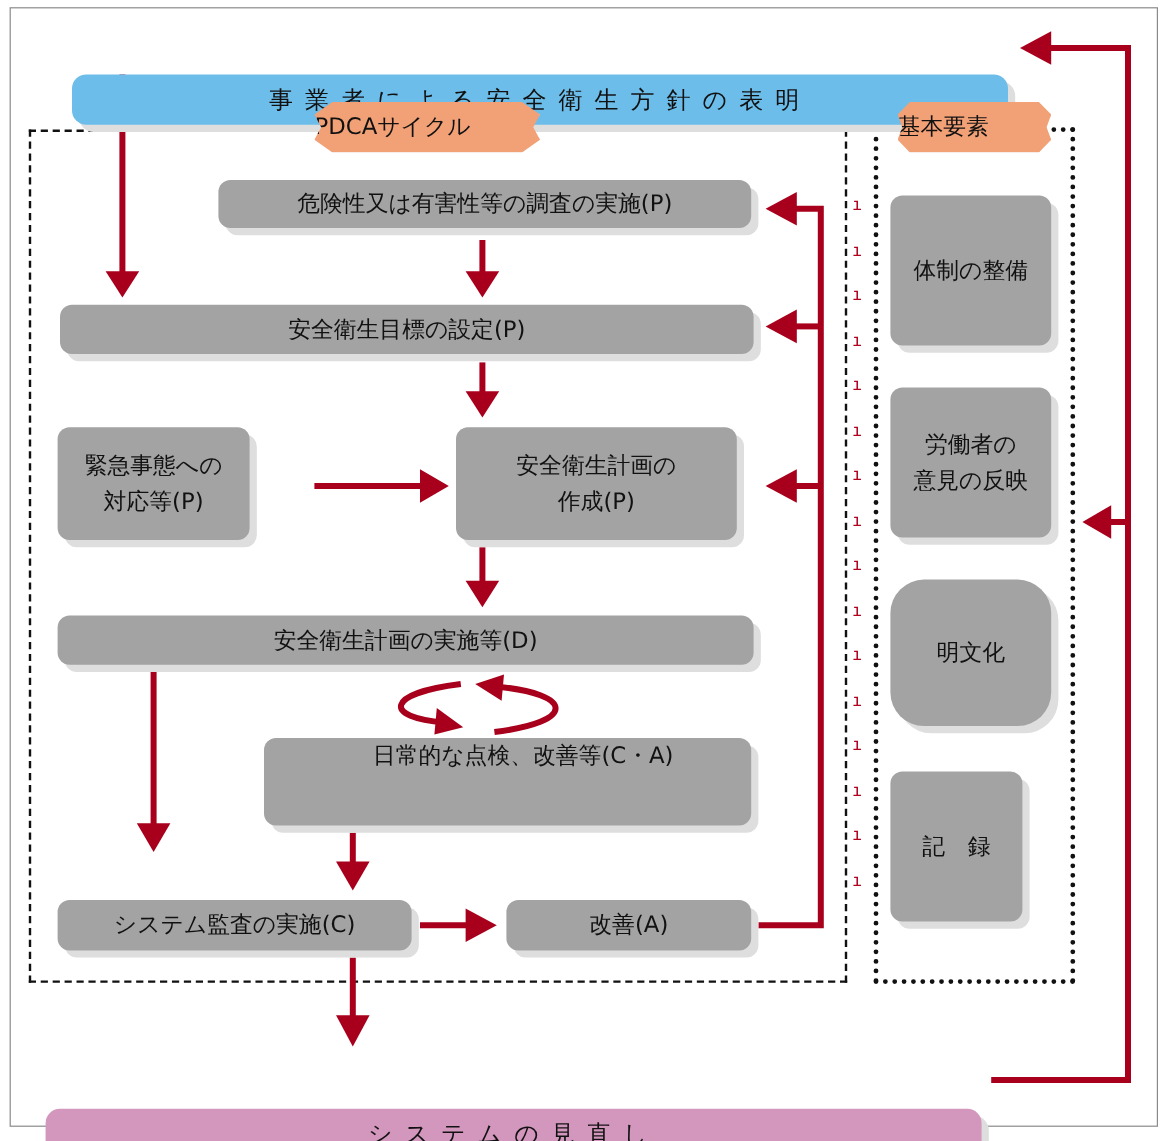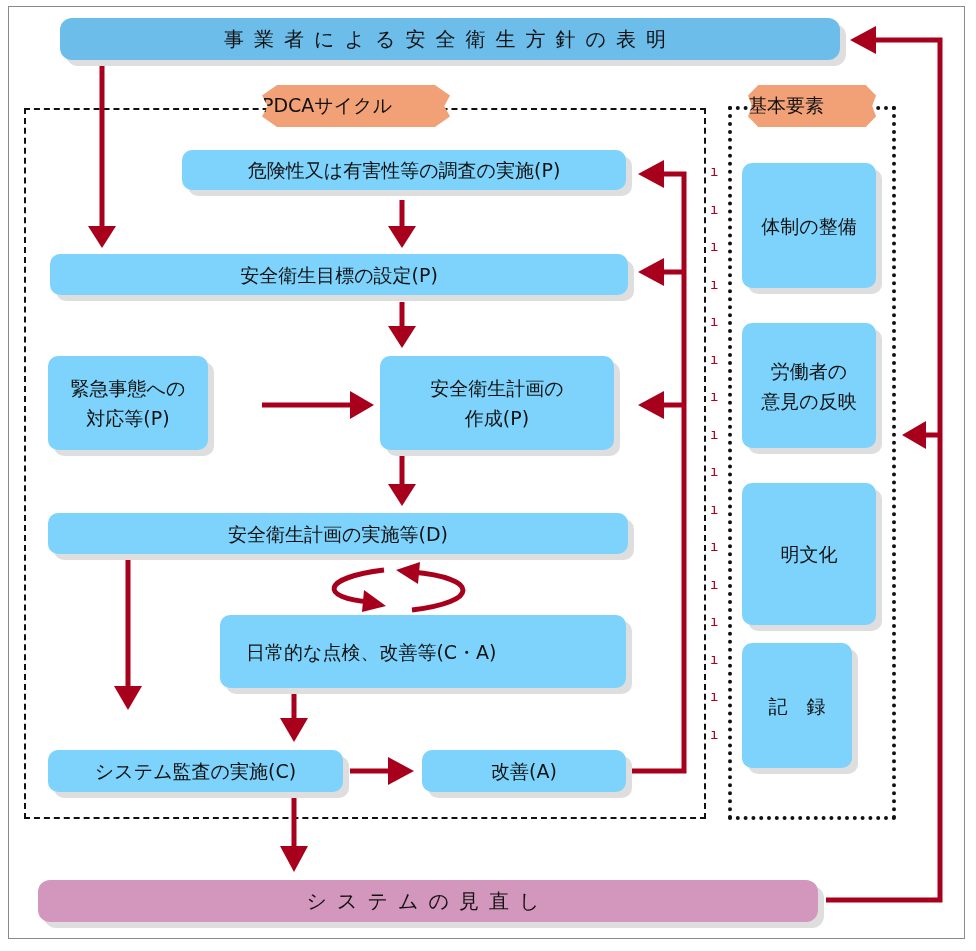--- a/index.html
+++ b/index.html
@@ -1,26 +1,26 @@
 <!DOCTYPE html>
 <html><head>
 <meta charset="utf-8">
 <style>
   html, body { margin:0; padding:0; background:#ffffff; }
   body { width:976px; height:951px; position:relative; overflow:hidden;
          font-family:"DejaVu Sans", "Liberation Sans", sans-serif; color:#111; }
   .frame { position:absolute; left:8px; top:6px; width:957px; height:933px;
            border:1px solid #8a8a8a; box-sizing:border-box; }
-  .box { position:absolute; background:#7dd3fc; border-radius:10px;
+  .box { position:absolute; background:#a3a3a3; border-radius:10px;
          box-shadow:6px 6px 0 #dedede; display:flex; align-items:center;
          justify-content:center; text-align:right; font-size:19px; line-height:30px;
          box-sizing:border-box; }
   .bar { position:absolute; border-radius:12px; box-shadow:6px 6px 0 #dedede;
          display:flex; align-items:center; justify-content:center; font-size:20px;
-         letter-spacing:10px; }
+         letter-spacing:10px;margin-top:44px; }
   .bar.top { background:#6cbde9; }
   .bar.bottom { background:#d396bd; }
   .tag { position:absolute; background:#f2a177; display:flex; align-items:center;
          justify-content:flex-start; font-size:19px; box-shadow:4px 4px 0 #dedede;
          clip-path: polygon(8% 0,92% 0,100% 25%,97% 50%,100% 75%,92% 100%,8% 100%,0 75%,3% 50%,0 25%);
          border-radius:4px; }
   .dashed { position:absolute; border:2px dashed #111; box-sizing:border-box; }
   .dotted { position:absolute; border:4px dotted #111; box-sizing:border-box; }
   .mark { position:absolute; color:#b0001e; font-family:"DejaVu Sans Mono", monospace;
           font-size:14px; line-height:14px; }
@@ -127,35 +127,35 @@
   <span>緊急事態への</span>
   <span>対応等(P)</span>
 </div>
 <div class="box" style="left:380px; top:356px; width:234px; height:94px; flex-direction:column;">
   <span>安全衛生計画の</span>
   <span>作成(P)</span>
 </div>
 <div class="box" style="left:48px; top:513px; width:580px; height:41px;">
   <span>安全衛生計画の実施等(D)</span>
 </div>
-<div class="box" style="left:220px; top:615px; width:406px; height:73px; flex-direction:column; align-items:flex-start; padding-left:26px;">
+<div class="box" style="left:220px; top:615px; width:406px; height:73px; flex-direction:row; align-items:flex-start; padding-left:26px;">
   <span>日常的な点検、改善等(C・A)</span>
 </div>
 <div class="box" style="left:48px; top:750px; width:295px; height:42px;">
   <span>システム監査の実施(C)</span>
 </div>
 <div class="box" style="left:422px; top:750px; width:204px; height:42px;">
   <span>改善(A)</span>
 </div>
 
 <div class="box" style="left:742px; top:163px; width:134px; height:125px;">
   <span>体制の整備</span>
 </div>
 <div class="box" style="left:742px; top:323px; width:134px; height:125px; flex-direction:column;">
   <span>労働者の</span>
   <span>意見の反映</span>
 </div>
-<div class="box" style="left:742px; top:483px; width:134px; height:142px;">
+<div class="box" style="left:742px; top:483px; width:134px; height:122px;border-radius:28px;">
   <span>明文化</span>
 </div>
 <div class="box" style="left:742px; top:643px; width:110px; height:125px;">
   <span>記　録</span>
 </div>
 
 </body></html>

